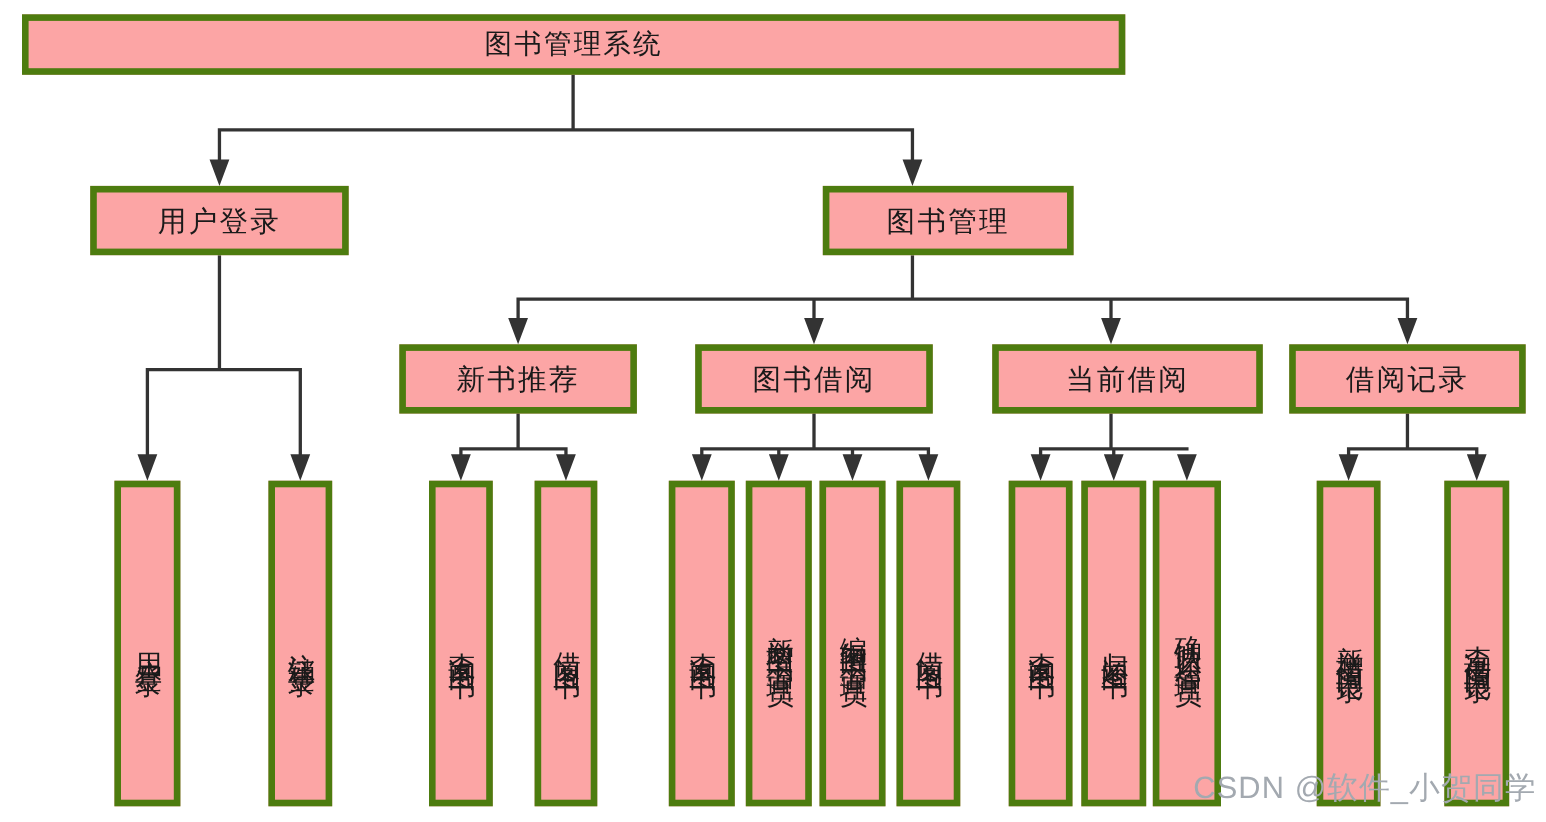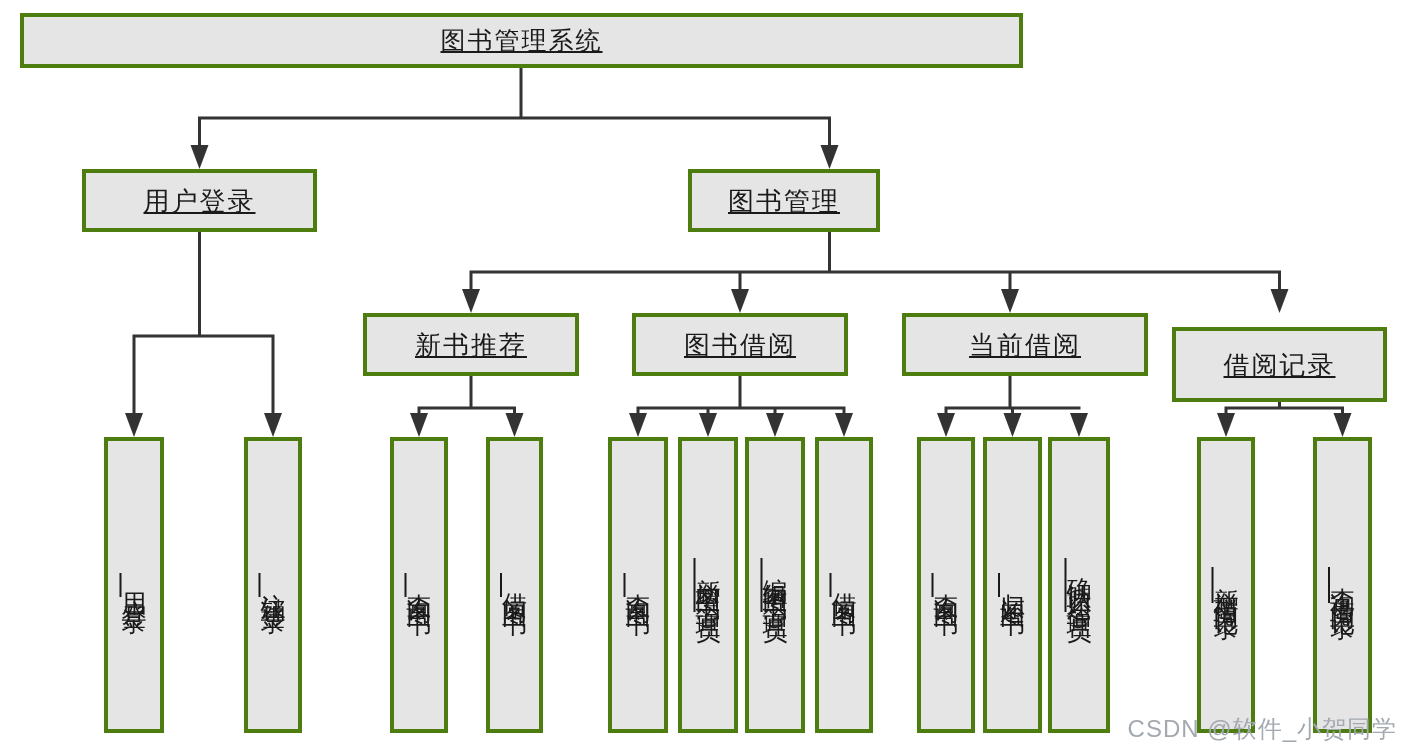--- a/index.html
+++ b/index.html
@@ -19,49 +19,48 @@
     position: absolute;
     left: 0;
     top: 0;
     width: 1405px;
     height: 747px;
     pointer-events: none;
   }
   .node {
     position: absolute;
     box-sizing: border-box;
-    border: 4px solid #4d7c0f;
-    background: #e5e5e5;
+    border: 6px solid #4d7c0f;
+    background: #fca5a5;
     display: flex;
     align-items: center;
     justify-content: center;
     color: #1a1a1a;
-    text-decoration: underline;
   }
   .node-h span {
     font-size: 26px;
     letter-spacing: 2px;
     line-height: 1;
     white-space: nowrap;
   }
   .node-root span {
     font-size: 25px;
   }
   .node-leaf span {
     writing-mode: vertical-rl;
     text-orientation: mixed;
     font-size: 25px;
     letter-spacing: 6px;
     line-height: 1;
   }
   .watermark {
     position: absolute;
     right: 8px;
-    bottom: 2px;
-    font-size: 24px;
+    bottom: 12px;
+    font-size: 28px;
     letter-spacing: 1px;
     color: #a3a9b0;
     white-space: nowrap;
   }
 </style>
 </head>
 <body>
 
 <div id="stage">
 
@@ -119,34 +118,34 @@
              M1333.5,413 L1351.5,413 L1342.5,437 Z"></path>
   </svg>
 
   <div class="node node-h node-root" style="left:20px; top:13px; width:1003px; height:55px;">
     <span>图书管理系统</span>
   </div>
 
   <div class="node node-h" style="left:82px; top:169px; width:235px; height:63px;">
     <span>用户登录</span>
   </div>
-  <div class="node node-h" style="left:688px; top:169px; width:192px; height:63px;">
+  <div class="node node-h" style="left:748px; top:169px; width:228px; height:63px;">
     <span>图书管理</span>
   </div>
 
   <div class="node node-h" style="left:632px; top:313px; width:216px; height:63px;">
     <span>图书借阅</span>
   </div>
   <div class="node node-h" style="left:363px; top:313px; width:216px; height:63px;">
     <span>新书推荐</span>
   </div>
   <div class="node node-h" style="left:902px; top:313px; width:246px; height:63px;">
     <span>当前借阅</span>
   </div>
-  <div class="node node-h" style="left:1172px; top:327px; width:215px; height:75px;">
+  <div class="node node-h" style="left:1172px; top:313px; width:215px; height:63px;">
     <span>借阅记录</span>
   </div>
 
   <div class="node node-leaf" style="left:104px; top:437px; width:60px; height:296px;">
     <span>用户登录</span>
   </div>
   <div class="node node-leaf" style="left:244px; top:437px; width:58px; height:296px;">
     <span>注销登录</span>
   </div>
 

